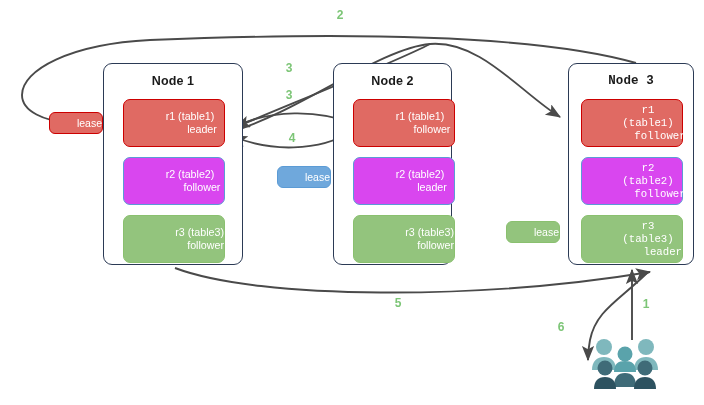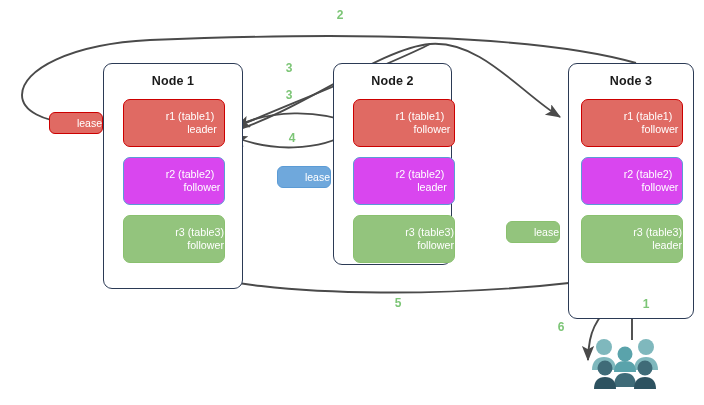--- a/index.html
+++ b/index.html
@@ -57,21 +57,21 @@
       <path d="M352,131 C320,152 268,152 233,136"></path>
 
       <path d="M175,268 C260,300 480,300 650,272"></path>
 
       <path d="M632,340 L632,270"></path>
 
       <path d="M648,272 C620,300 596,310 590,340 C588,350 588,356 588,360"></path>
     </g>
   </svg>
 
-  <div class="node-box" style="left:103px;top:63px;width:140px;height:226px;">
+  <div class="node-box" style="left:103px;top:63px;width:140px;height:202px;">
     <div class="node-title">Node 1</div>
     <div class="rep rep-red" style="left:19px;top:35px;width:102px;height:48px;">
       <span>r1 (table1)</span>
       <span class="l2">leader</span>
     </div>
     <div class="rep rep-blue" style="left:19px;top:93px;width:102px;height:48px;">
       <span>r2 (table2)</span>
       <span class="l2">follower</span>
     </div>
     <div class="rep rep-green" style="left:19px;top:151px;width:102px;height:48px;">
@@ -89,21 +89,21 @@
     <div class="rep rep-blue" style="left:19px;top:93px;width:102px;height:48px;">
       <span>r2 (table2)</span>
       <span class="l2">leader</span>
     </div>
     <div class="rep rep-green" style="left:19px;top:151px;width:102px;height:48px;">
       <span>r3 (table3)</span>
       <span class="l2">follower</span>
     </div>
   </div>
 
-  <div class="node-box" style="left:568px;top:63px;width:126px;height:256px;">
+  <div class="node-box" style="left:568px;top:63px;width:126px;height:202px;font-family:Liberation Mono, monospace;">
     <div class="node-title">Node 3</div>
     <div class="rep rep-red" style="left:12px;top:35px;width:102px;height:48px;">
       <span>r1 (table1)</span>
       <span class="l2">follower</span>
     </div>
     <div class="rep rep-blue" style="left:12px;top:93px;width:102px;height:48px;">
       <span>r2 (table2)</span>
       <span class="l2">follower</span>
     </div>
     <div class="rep rep-green" style="left:12px;top:151px;width:102px;height:48px;">

